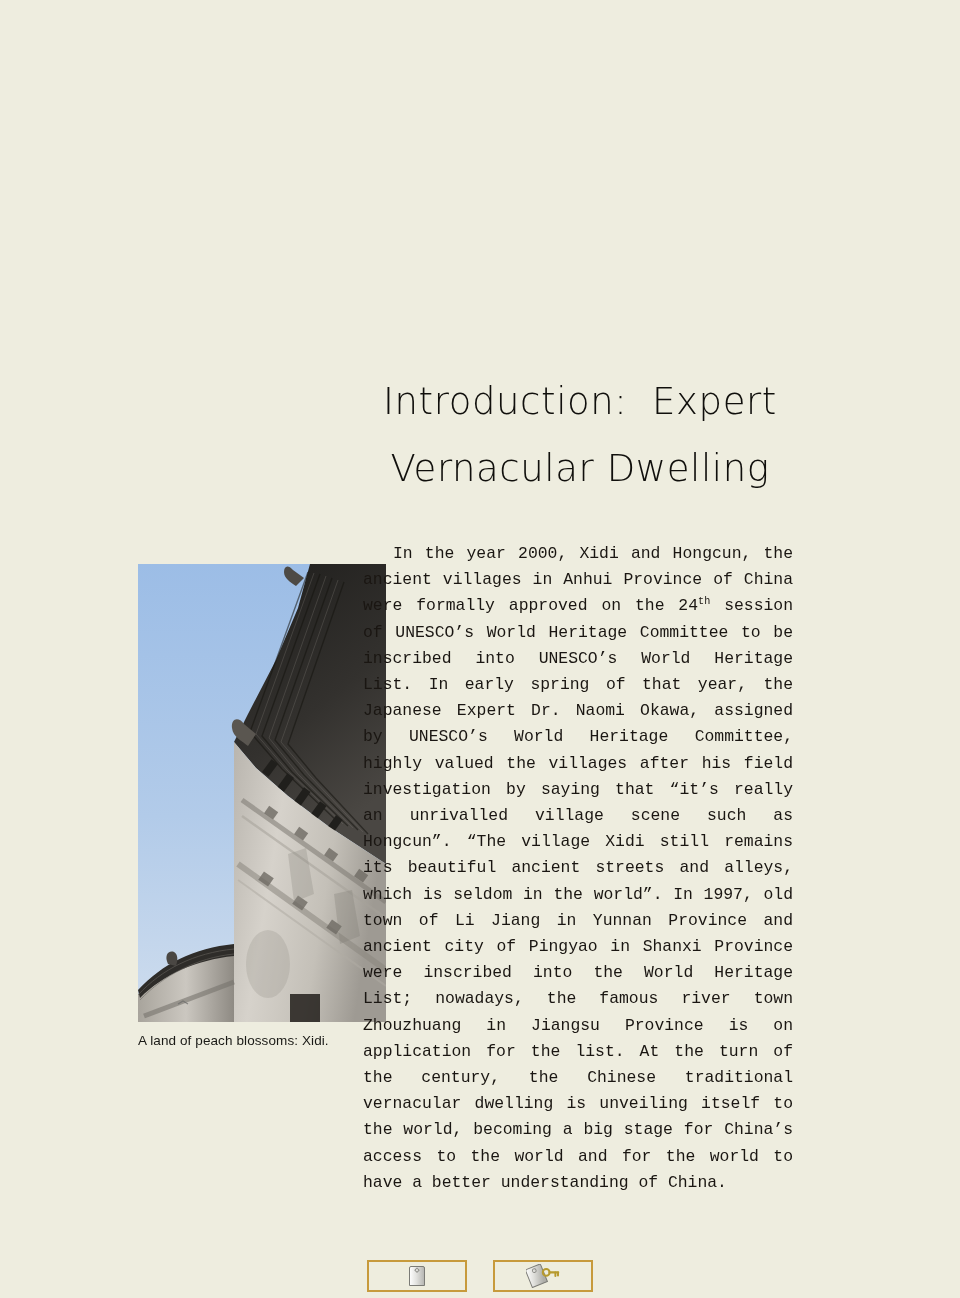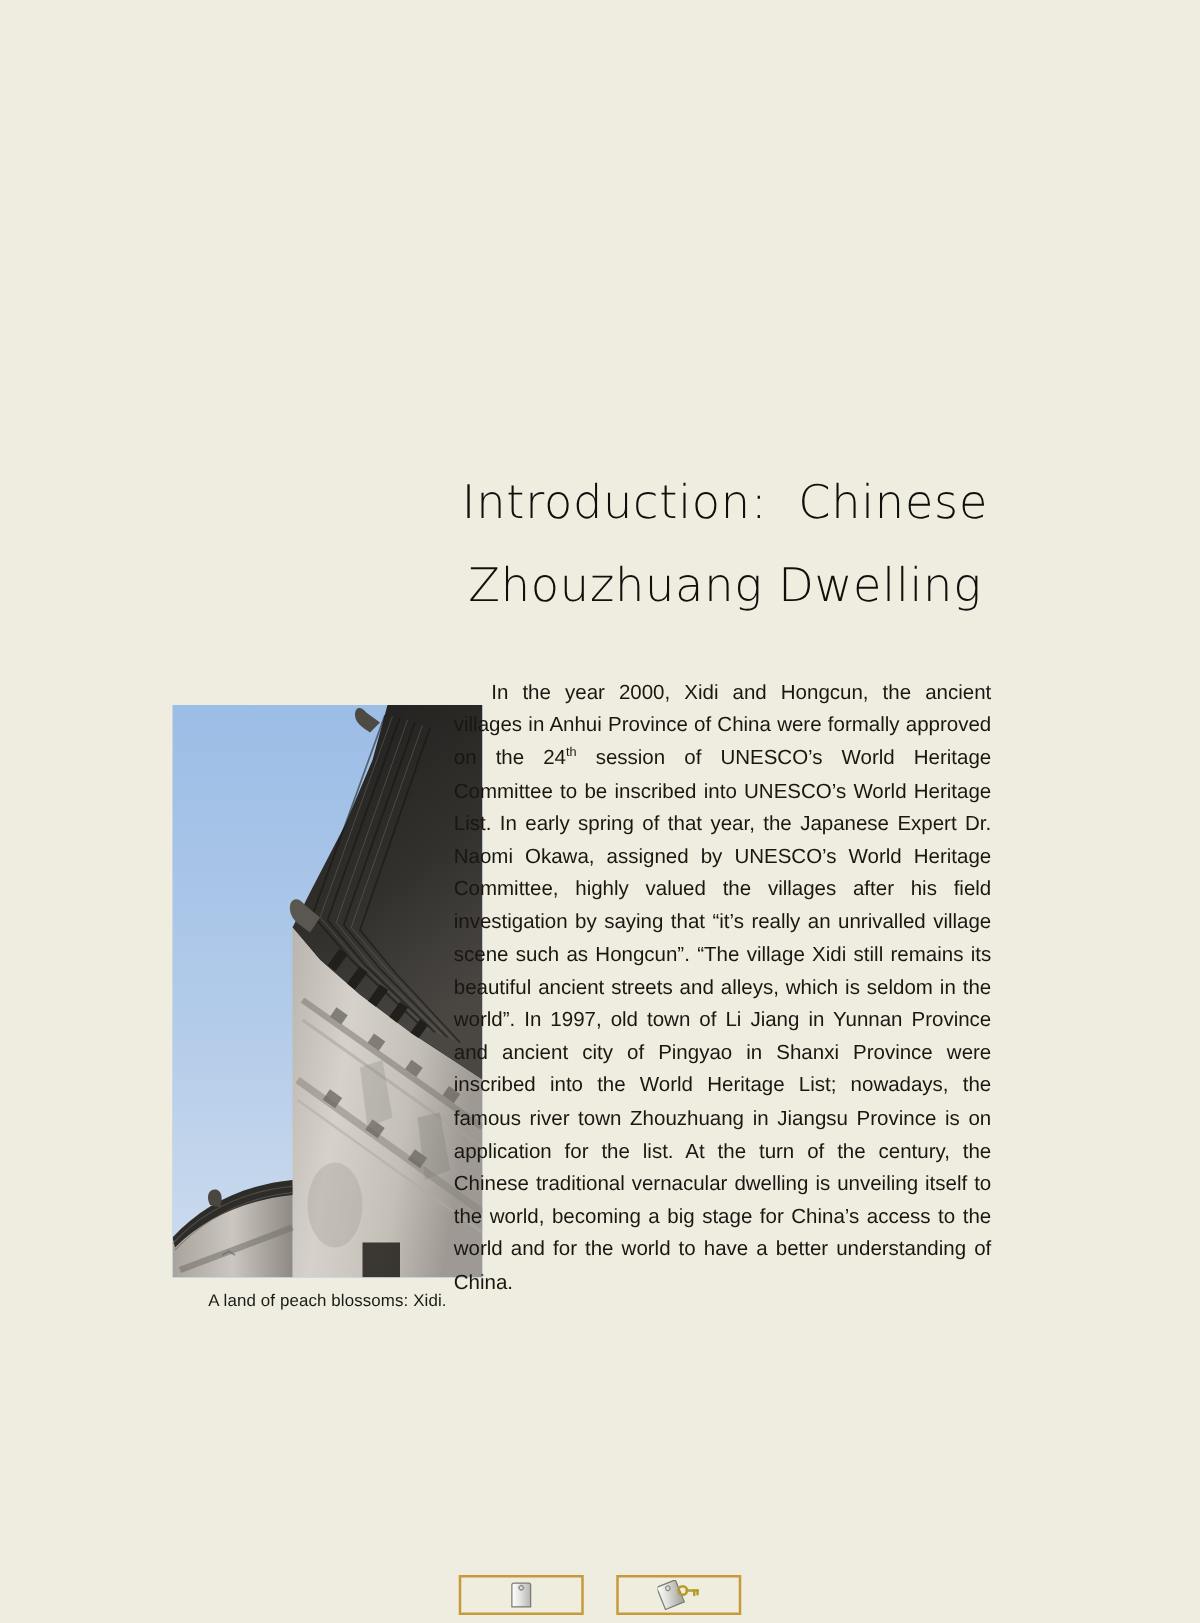--- a/index.html
+++ b/index.html
@@ -55,34 +55,33 @@
   }
   .photo svg {
     display: block;
     width: 100%;
     height: 100%;
   }
   .caption {
     font-family: "Liberation Sans", sans-serif;
     font-size: 13.5px;
     color: #1a1a16;
-    text-align: center;
     margin-top: 11px;
     letter-spacing: 0.1px;
   }
 
   
   .body-col {
     position: absolute;
     left: 363px;
     top: 541px;
     width: 430px;
   }
   .para {
-    font-family: Liberation Sans, sans-serif;
+    font-family: Liberation Mono, monospace;
     font-size: 16.4px;
     line-height: 26.2px;
     color: #1a1612;
     text-align: justify;
     text-justify: inter-word;
     text-indent: 30px;
     margin: 0;
     hyphens: none;
   }
   .para + .para {
@@ -118,22 +117,22 @@
   .nav-btn svg {
     display: block;
   }
 </style>
 </head>
 <body>
 
 <div class="page">
 
   <div class="title-block">
-    <div class="title-line">Introduction:  Chinese</div>
-    <div class="title-line">Zhouzhuang Dwelling</div>
+    <div class="title-line">Introduction:  Expert</div>
+    <div class="title-line">Vernacular Dwelling</div>
   </div>
 
   <figure class="figure">
     <div class="photo">
       <svg viewBox="0 0 248 458" preserveAspectRatio="none">
         <defs>
           <linearGradient id="sky" x1="0" y1="0" x2="0" y2="1">
             <stop offset="0%" stop-color="#9cbde6"></stop>
             <stop offset="55%" stop-color="#b2cbe9"></stop>
             <stop offset="100%" stop-color="#cfddee"></stop>

